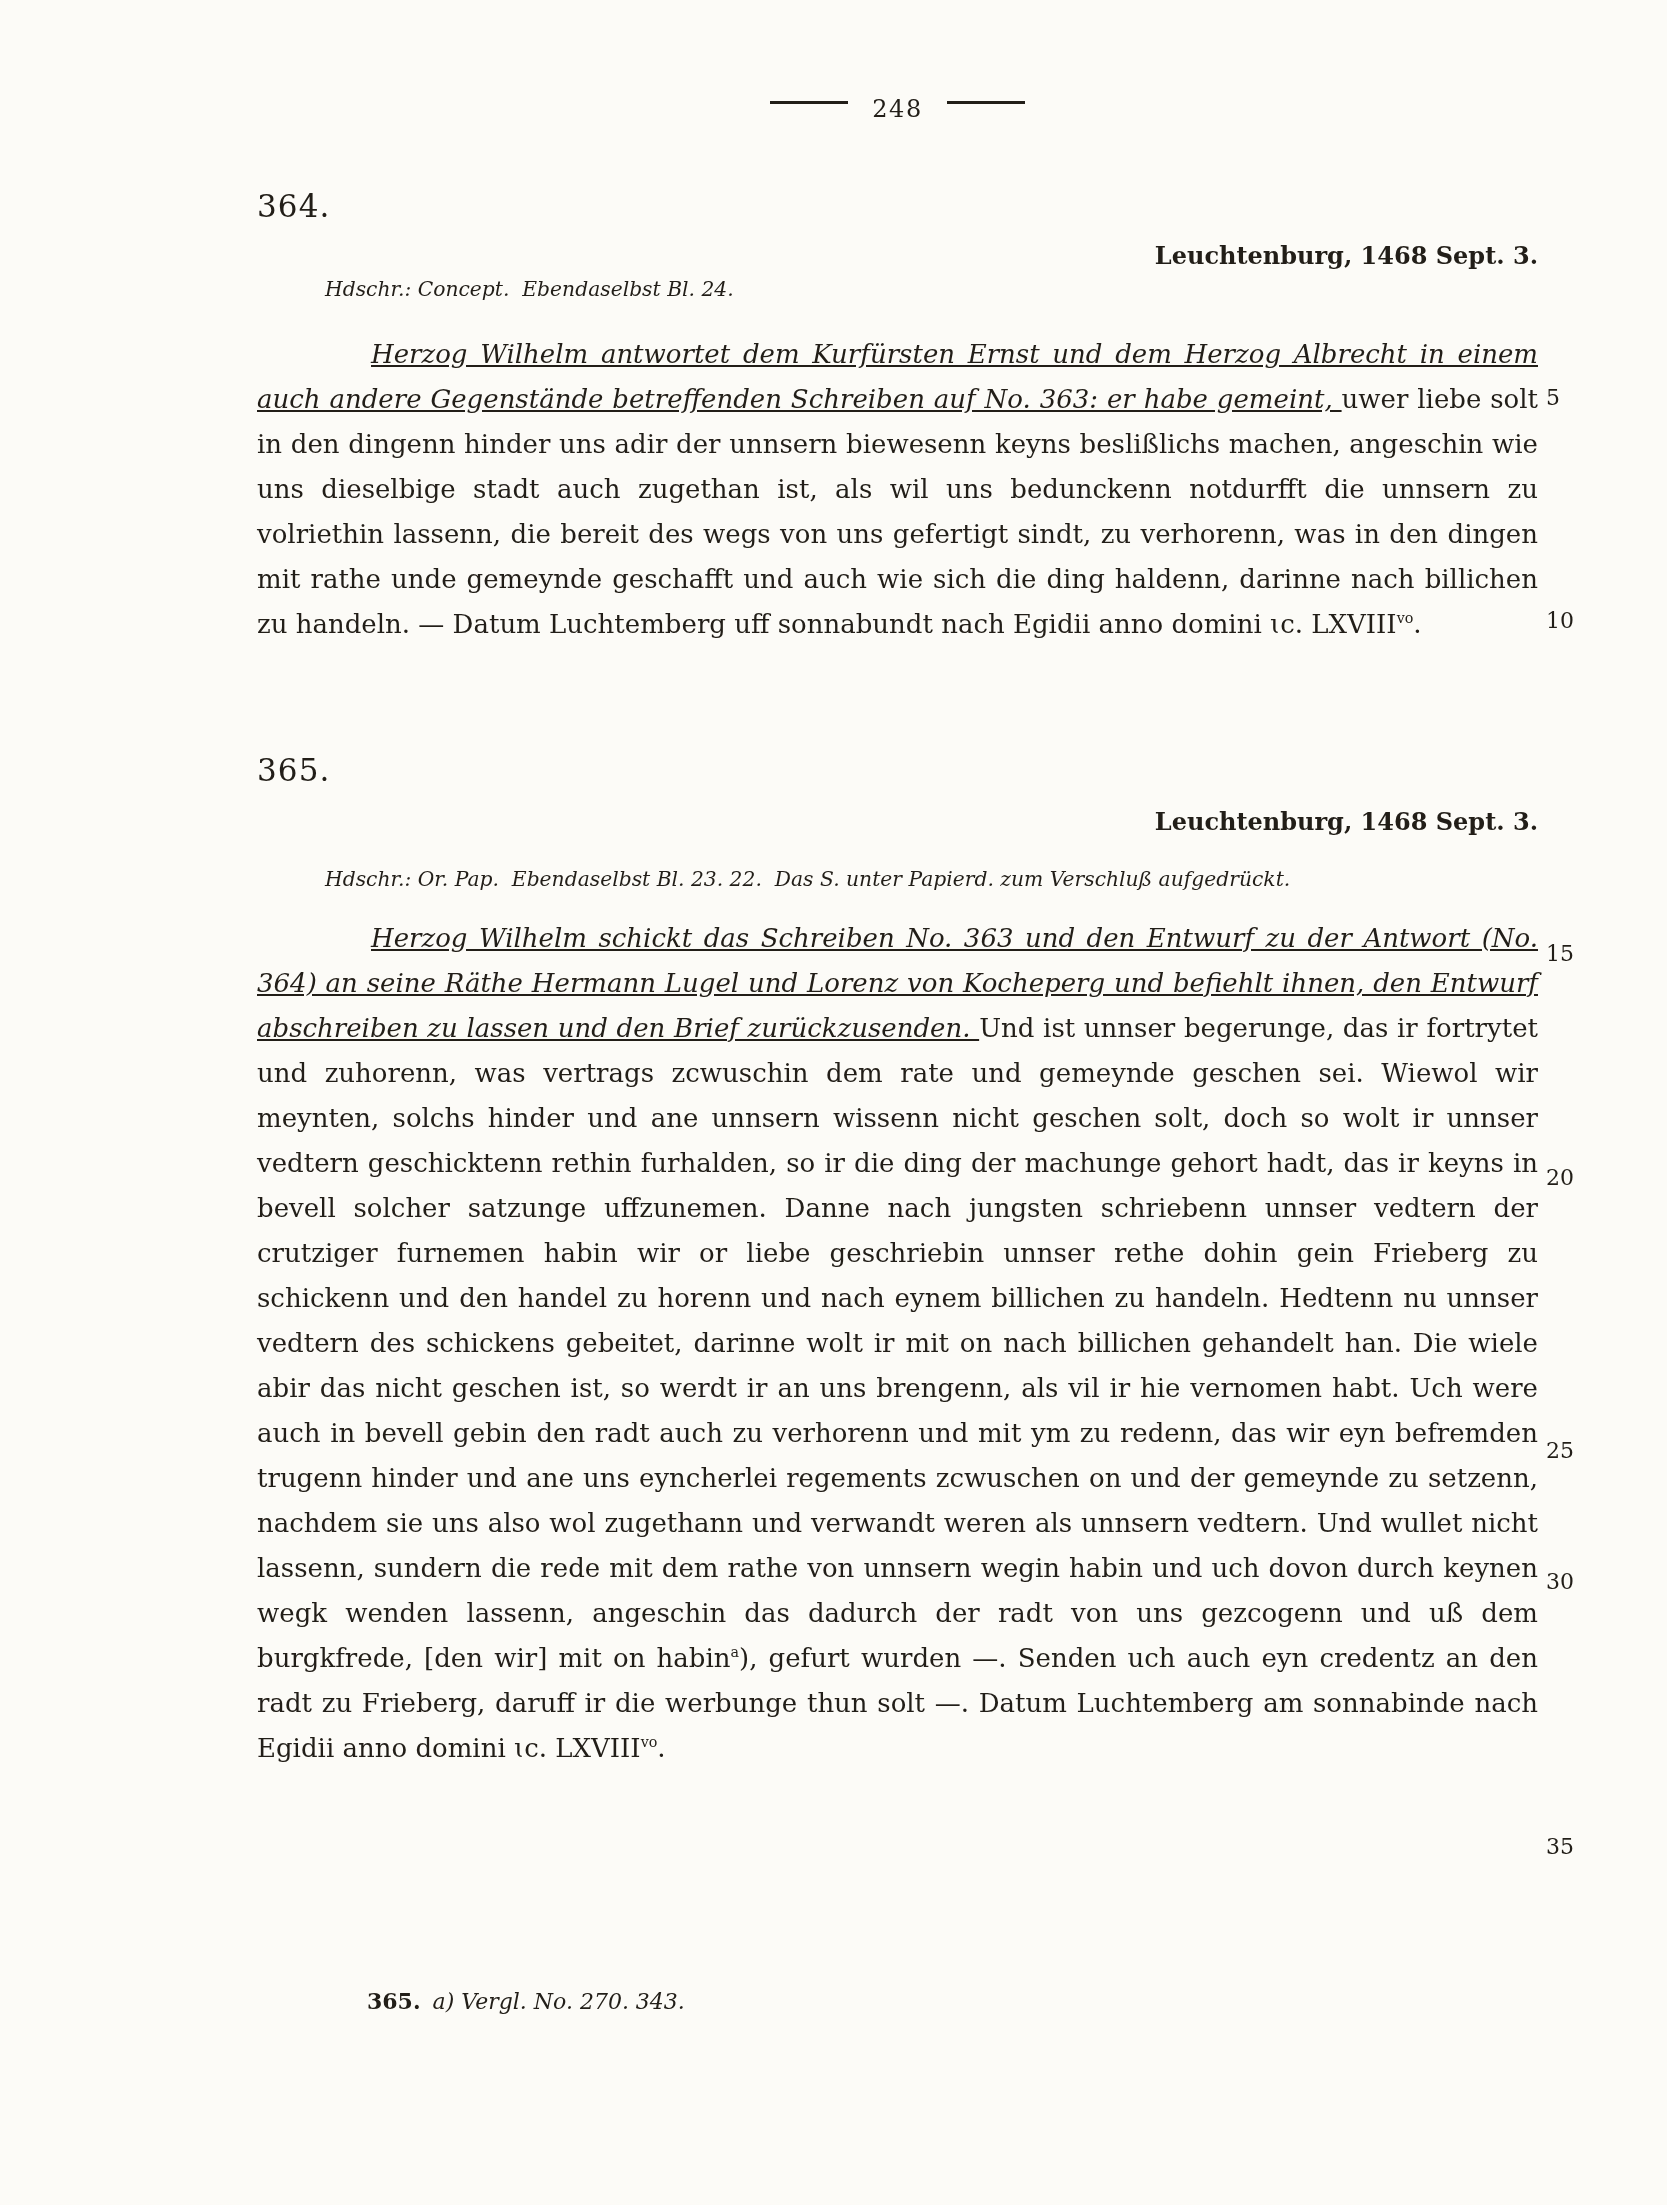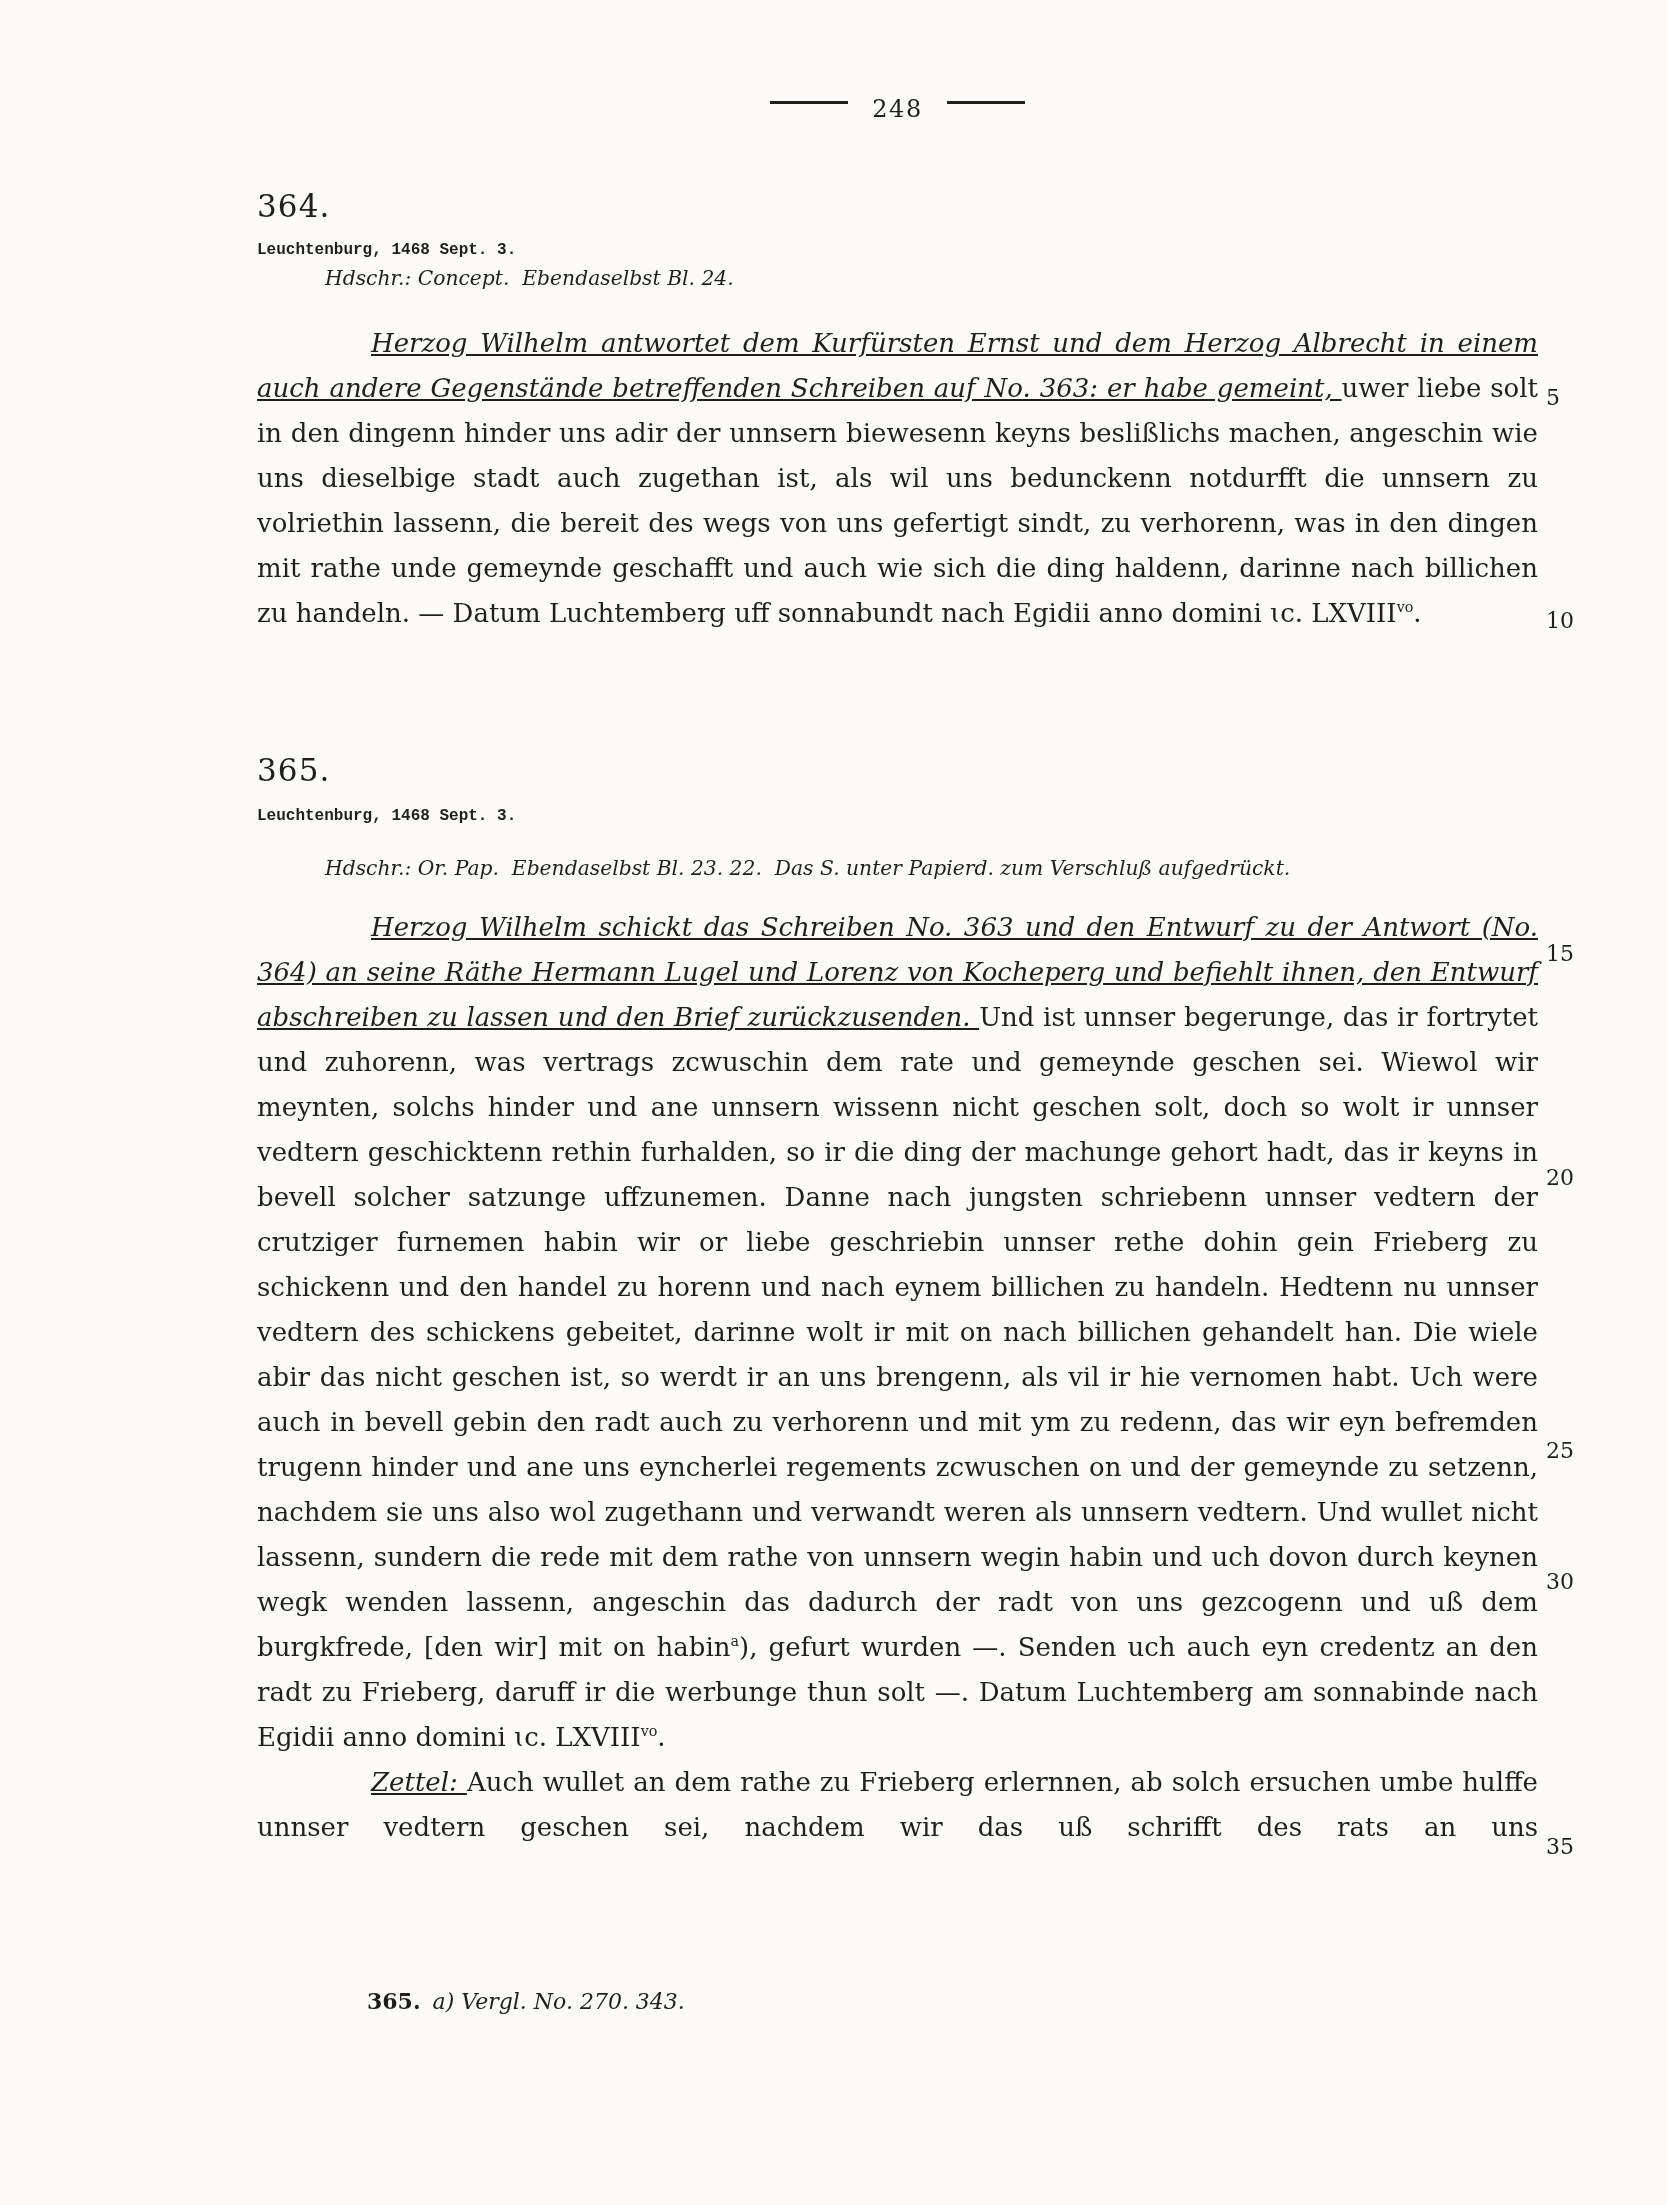--- a/index.html
+++ b/index.html
@@ -50,25 +50,24 @@
   .entry-364 { top: 188px; }
   .entry-365 { top: 752px; }
 
   .entry-no {
     text-align: left;
     font-size: 31px;
     letter-spacing: 1.1px;
   }
 
   .dateline {
-    text-align: left;
+    text-align: right;
     font-weight: bold;
-    font-size: 16px;
+    font-size: 24px;
     margin-top: 16.5px;
-    font-family: Liberation Mono, monospace;
   }
   .entry-365 .dateline { margin-top: 18.7px; }
 
   .source {
     margin-top: 7.7px;
     margin-left: 68px;
     font-size: 20.3px;
     font-style: italic;
     white-space: pre-wrap;
   }
@@ -130,21 +129,20 @@
     <div class="dateline">Leuchtenburg, 1468 Sept. 3.</div>
     <div class="source">Hdschr.: Concept.  Ebendaselbst Bl. 24.</div>
     <p class="body-p"><span class="it">Herzog Wilhelm antwortet dem Kurfürsten Ernst und dem Herzog Albrecht in einem auch andere Gegenstände betreffenden Schreiben auf No. 363: er habe gemeint, </span><span>uwer liebe solt in den dingenn hinder uns adir der unnsern biewesenn keyns beslißlichs machen, angeschin wie uns dieselbige stadt auch zugethan ist, als wil uns bedunckenn notdurfft die unnsern zu volriethin lassenn, die bereit des wegs von uns gefertigt sindt, zu verhorenn, was in den dingen mit rathe unde gemeynde geschafft und auch wie sich die ding haldenn, darinne nach billichen zu handeln. — Datum Luchtemberg uff sonnabundt nach Egidii anno domini ɩc. LXVIII</span><sup class="sup">vo</sup><span>.</span></p>
   </section>
 
   <section class="entry entry-365">
     <div class="entry-no">365.</div>
     <div class="dateline">Leuchtenburg, 1468 Sept. 3.</div>
     <div class="source">Hdschr.: Or. Pap.  Ebendaselbst Bl. 23. 22.  Das S. unter Papierd. zum Verschluß aufgedrückt.</div>
     <p class="body-p"><span class="it">Herzog Wilhelm schickt das Schreiben No. 363 und den Entwurf zu der Antwort (No. 364) an seine Räthe Hermann Lugel und Lorenz von Kocheperg und befiehlt ihnen, den Entwurf abschreiben zu lassen und den Brief zurückzusenden. </span><span>Und ist unnser begerunge, das ir fortrytet und zuhorenn, was vertrags zcwuschin dem rate und gemeynde geschen sei. Wiewol wir meynten, solchs hinder und ane unnsern wissenn nicht geschen solt, doch so wolt ir unnser vedtern geschicktenn rethin furhalden, so ir die ding der machunge gehort hadt, das ir keyns in bevell solcher satzunge uffzunemen. Danne nach jungsten schriebenn unnser vedtern der crutziger furnemen habin wir or liebe geschriebin unnser rethe dohin gein Frieberg zu schickenn und den handel zu horenn und nach eynem billichen zu handeln. Hedtenn nu unnser vedtern des schickens gebeitet, darinne wolt ir mit on nach billichen gehandelt han. Die wiele abir das nicht geschen ist, so werdt ir an uns brengenn, als vil ir hie vernomen habt. Uch were auch in bevell gebin den radt auch zu verhorenn und mit ym zu redenn, das wir eyn befremden trugenn hinder und ane uns eyncherlei regements zcwuschen on und der gemeynde zu setzenn, nachdem sie uns also wol zugethann und verwandt weren als unnsern vedtern. Und wullet nicht lassenn, sundern die rede mit dem rathe von unnsern wegin habin und uch dovon durch keynen wegk wenden lassenn, angeschin das dadurch der radt von uns gezcogenn und uß dem burgkfrede, [den wir] mit on habin</span><sup class="sup">a</sup><span>), gefurt wurden —. Senden uch auch eyn credentz an den radt zu Frieberg, daruff ir die werbunge thun solt —. Datum Luchtemberg am sonnabinde nach Egidii anno domini ɩc. LXVIII</span><sup class="sup">vo</sup><span>.</span></p>
-    <p class="body-p zettel justify-last"><span class="it">Zettel: </span><span>Auch wullet an dem rathe zu Frieberg erlernnen, ab solch ersuchen umbe hulffe unnser vedtern geschen sei, nachdem wir das uß schrifft des rats an uns</span></p>
   </section>
 
   <div class="footnote">
     <span class="fn-no">365.</span><span class="fn-text">a) Vergl. No. 270. 343.</span>
   </div>
 
   <div class="margin-nums">
     <span style="top:387px">5</span>
     <span style="top:610px">10</span>
     <span style="top:943px">15</span>

